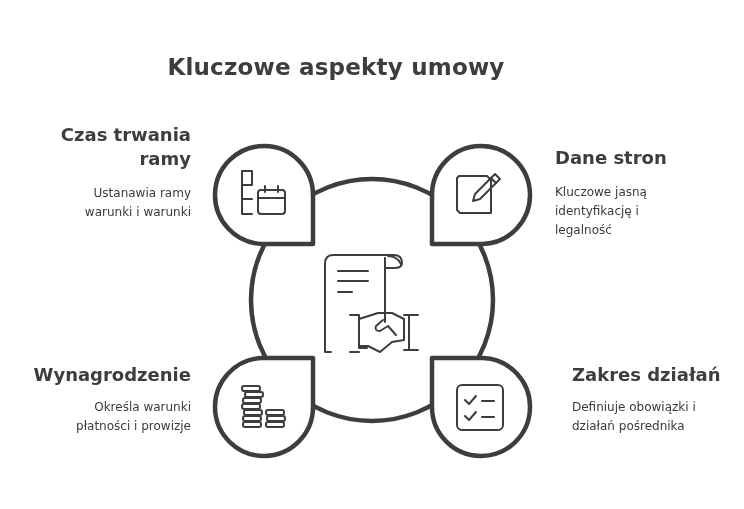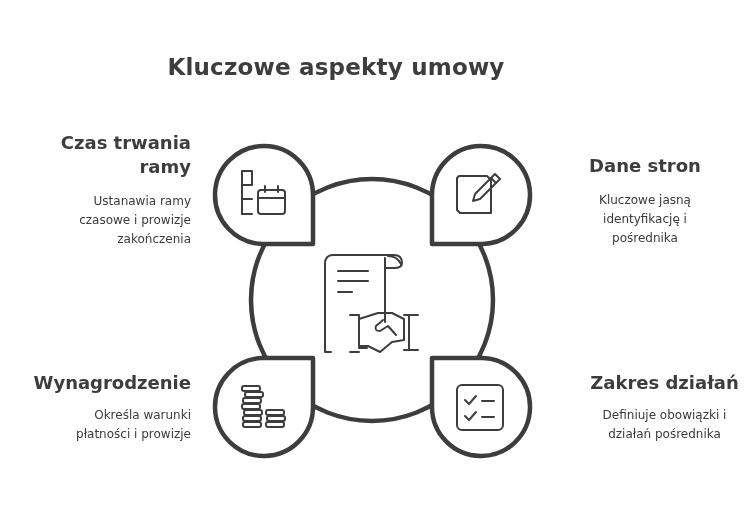--- a/index.html
+++ b/index.html
@@ -2,25 +2,25 @@
 <html><head>
   <meta charset="utf-8">
   <style>
     html, body { margin: 0; padding: 0; background: #ffffff; }
     body { width: 744px; height: 509px; position: relative; overflow: hidden;
            font-family: "DejaVu Sans", sans-serif; color: #3a3a3a; }
     .title { position: absolute; left: 0; width: 672px; top: 54px; text-align: center;
              font-family: "DejaVu Sans", sans-serif; font-weight: bold; font-size: 23px;
              color: #3d3d3d; letter-spacing: 0.2px; }
     .diagram { position: absolute; left: 0; top: 0; }
-    .label { position: absolute; margin-top: 8px; }
+    .label { position: absolute; }
     .label .head { font-weight: bold; font-size: 18px; line-height: 24px; color: #3d3d3d; }
     .label .desc { font-size: 12px; line-height: 19px; color: #3a3a3a; margin-top: 10px; }
     .right-align { text-align: right; }
-    .left-align { text-align: center; }
+    .left-align { text-align: left; }
   </style>
 </head>
 <body>
 
 <div class="title">Kluczowe aspekty umowy</div>
 
 <svg class="diagram" width="744" height="509" viewBox="0 0 744 509" fill="none" stroke="#3d3d3d" stroke-linecap="round" stroke-linejoin="round">
 
   <circle cx="372" cy="300" r="121" stroke-width="4.5" fill="#fff"></circle>
 
@@ -83,31 +83,30 @@
   </g>
 </svg>
 
 <div class="label right-align" style="right:553px; top:123px; width:180px;">
   <div class="head">
     <div>Czas trwania</div>
     <div>ramy</div>
   </div>
   <div class="desc" style="margin-top:13px;">
     <div>Ustanawia ramy</div>
-    <div>czasowe i prowizje</div>
-    <div>zakończenia</div>
+    <div>warunki i warunki</div>
   </div>
 </div>
 
 <div class="label left-align" style="left:555px; top:146px; width:180px;">
   <div class="head">Dane stron</div>
   <div class="desc" style="margin-top:13px;">
     <div>Kluczowe jasną</div>
     <div>identyfikację i</div>
-    <div>pośrednika</div>
+    <div>legalność</div>
   </div>
 </div>
 
 <div class="label right-align" style="right:553px; top:363px; width:200px;">
   <div class="head">Wynagrodzenie</div>
   <div class="desc" style="margin-top:11px;">
     <div>Określa warunki</div>
     <div>płatności i prowizje</div>
   </div>
 </div>

